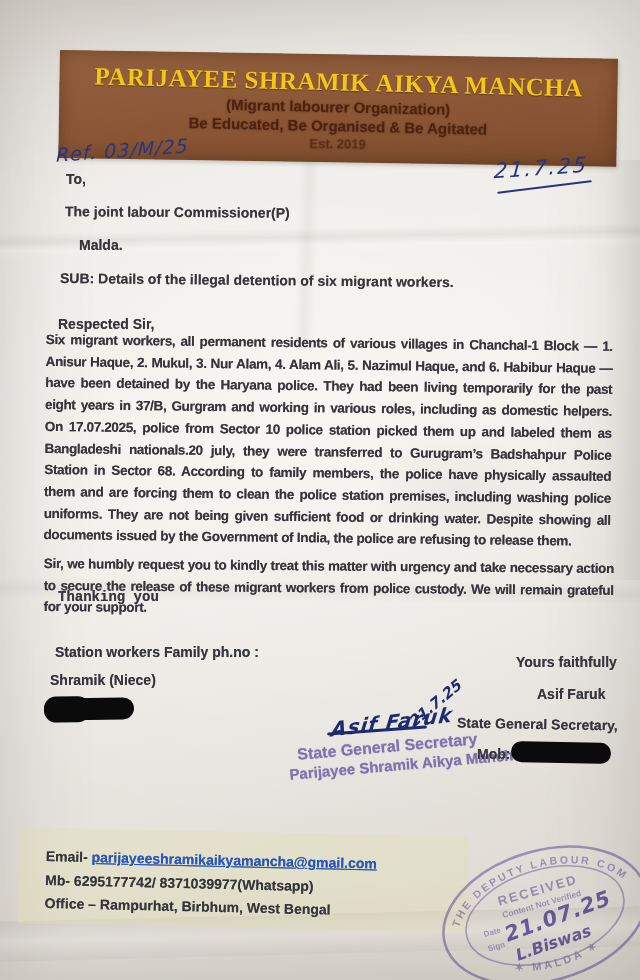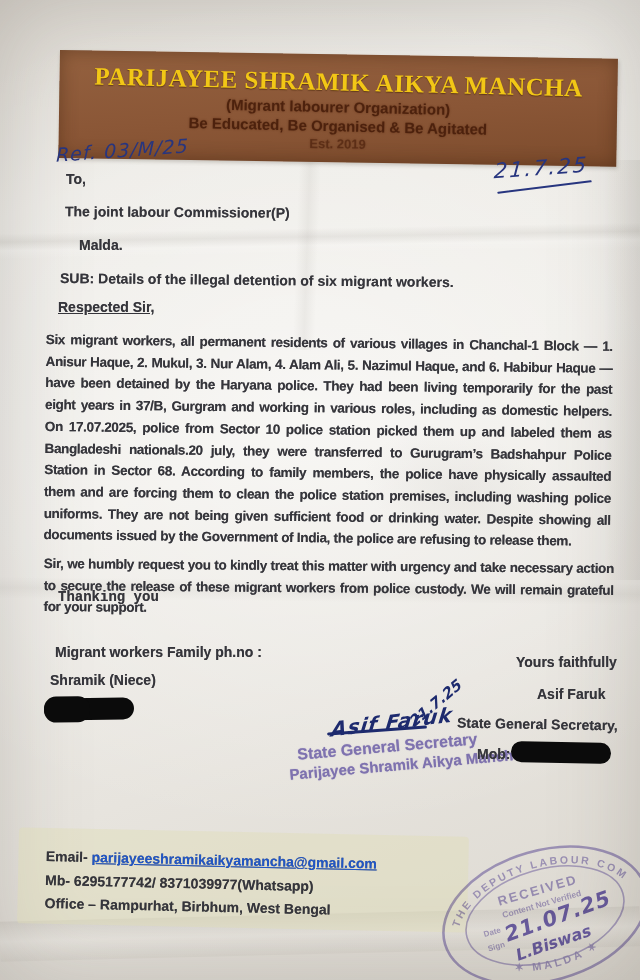--- a/index.html
+++ b/index.html
@@ -105,27 +105,27 @@
   </div>
 
   <div class="hw hw-ref">Ref.  03/M/25</div>
   <div class="hw hw-date">21.7.25</div>
   <div class="hw-underline"></div>
 
   <div class="typed" style="left:66px;top:171px;text-align:right;">To,</div>
   <div class="typed" style="left:65px;top:204px;transform:rotate(.4deg);">The joint labour Commissioner(P)</div>
   <div class="typed" style="left:63px;top:237px;padding-left:16px;">Malda.</div>
   <div class="typed" style="left:60px;top:272px;transform:rotate(.6deg);">SUB: Details of the illegal  detention of six migrant workers.</div>
-  <div class="typed" style="left:58px;top:299px;text-decoration:underline;">Respected Sir,</div>
+  <div class="typed" style="left:58px;top:316px;">Respected Sir,</div>
 
   <div class="typed para" style="left:46px;top:329px;width:567px;transform:rotate(.7deg);">Six migrant workers, all permanent residents of various villages in Chanchal-1 Block — 1. Anisur Haque, 2. Mukul, 3. Nur Alam, 4. Alam Ali, 5. Nazimul Haque, and 6. Habibur Haque — have been detained by the Haryana police. They had been living temporarily for the past eight years in 37/B, Gurgram and working in various roles, including as domestic helpers. On 17.07.2025, police from Sector 10 police station picked them up and labeled them as Bangladeshi nationals.20 july, they were transferred to Gurugram’s Badshahpur Police Station in Sector 68. According to family members, the police have physically assaulted them and are forcing them to clean the police station premises, including washing police uniforms. They are not being given sufficient food or drinking water. Despite showing all documents issued by the Government of India, the police are refusing to release them.</div>
   <div class="typed para" style="left:44px;top:553px;width:570px;transform:rotate(.5deg);">Sir, we humbly request you to kindly treat this matter with urgency and take necessary action to secure the release of these migrant workers from police custody. We will remain grateful for your support.</div>
 
   <div class="typed" style="left:58px;top:589px;font-family:Liberation Mono, monospace;">Thanking you</div>
-  <div class="typed" style="left:55px;top:644px;">Migrant workers Family ph.no  :</div>
+  <div class="typed" style="left:55px;top:644px;">Station workers Family ph.no  :</div>
   <div class="typed" style="left:50px;top:672px;">Shramik (Niece)</div>
   <div class="redact bar1"></div>
 
   <div class="typed" style="left:516px;top:654px;">Yours faithfully</div>
   <div class="typed" style="left:537px;top:686px;">Asif Faruk</div>
 
   <div class="hw hw-sig">Asif Faruk</div>
   <div class="sig-strike"></div>
   <div class="hw hw-sigdate">21.7.25</div>
 

